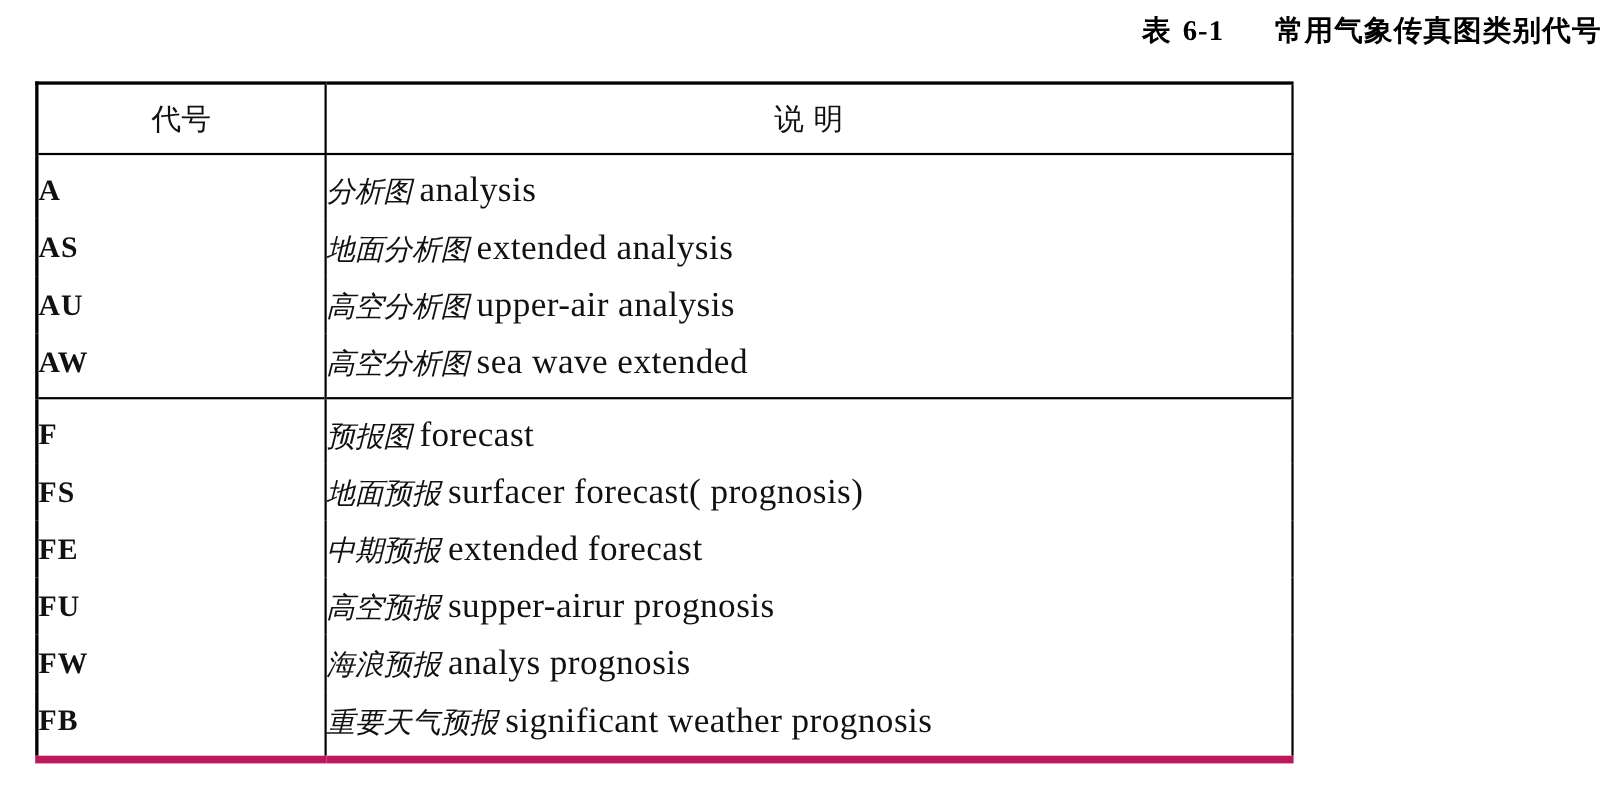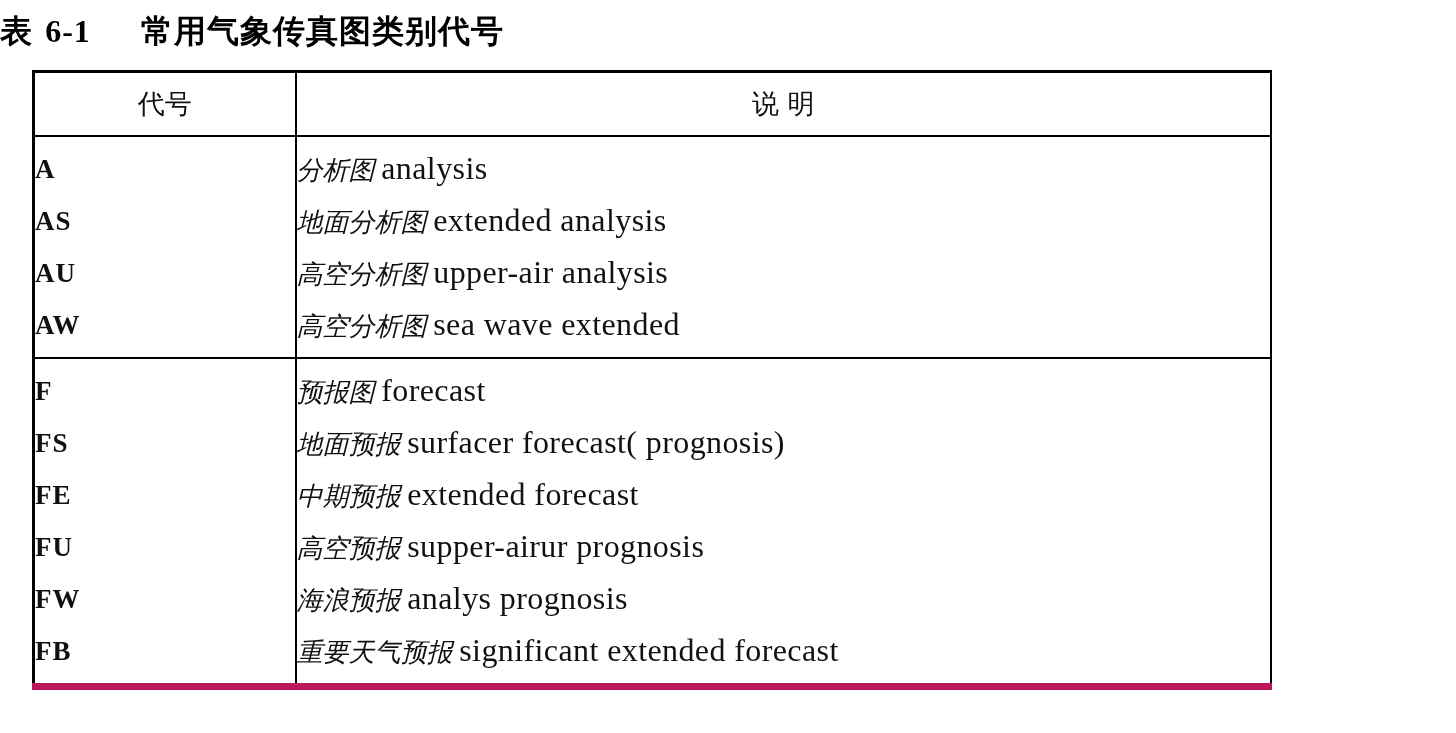--- a/index.html
+++ b/index.html
@@ -14,42 +14,42 @@
     color: #111111;
     overflow: hidden;
   }
   .page {
     position: relative;
     width: 1456px;
     height: 733px;
     box-sizing: border-box;
   }
   .table-caption {
-    text-align: left;
+    text-align: right;
     font-family: "DejaVu Sans", sans-serif;
     font-weight: bold;
-    font-size: 32px;
+    font-size: 26px;
     letter-spacing: 1px;
     padding-top: 10px;
-    padding-bottom: 16px;
+    padding-bottom: 29px;
     color: #000;
   }
   .caption-num {
     font-family: "Liberation Serif", serif;
     font-weight: bold;
   }
   .caption-gap {
     display: inline-block;
     width: 26px;
   }
   .table-wrap {
     margin: 0 36px 0 32px;
   }
   table.fax-table {
-    width: 1240px;
+    width: 1144px;
     border-collapse: collapse;
     table-layout: fixed;
   }
   table.fax-table th,
   table.fax-table td {
     padding: 0;
     vertical-align: middle;
   }
   .col-code { width: 262px; }
   .outer-top    { border-top: 3px solid #000; }
@@ -183,21 +183,21 @@
           <td class="outer-left sep-v code-cell">FW</td>
           <td class="outer-right desc-cell">
             <span class="cn">海浪预报</span>
             <span class="en">analys prognosis</span>
           </td>
         </tr>
         <tr class="data-row last-in-group">
           <td class="outer-left outer-bottom sep-v code-cell">FB</td>
           <td class="outer-right outer-bottom desc-cell">
             <span class="cn">重要天气预报</span>
-            <span class="en">significant extended forecast</span>
+            <span class="en">significant weather prognosis</span>
           </td>
         </tr>
 
       </tbody>
     </table>
   </div>
 
 </div>
 
 </body></html>

